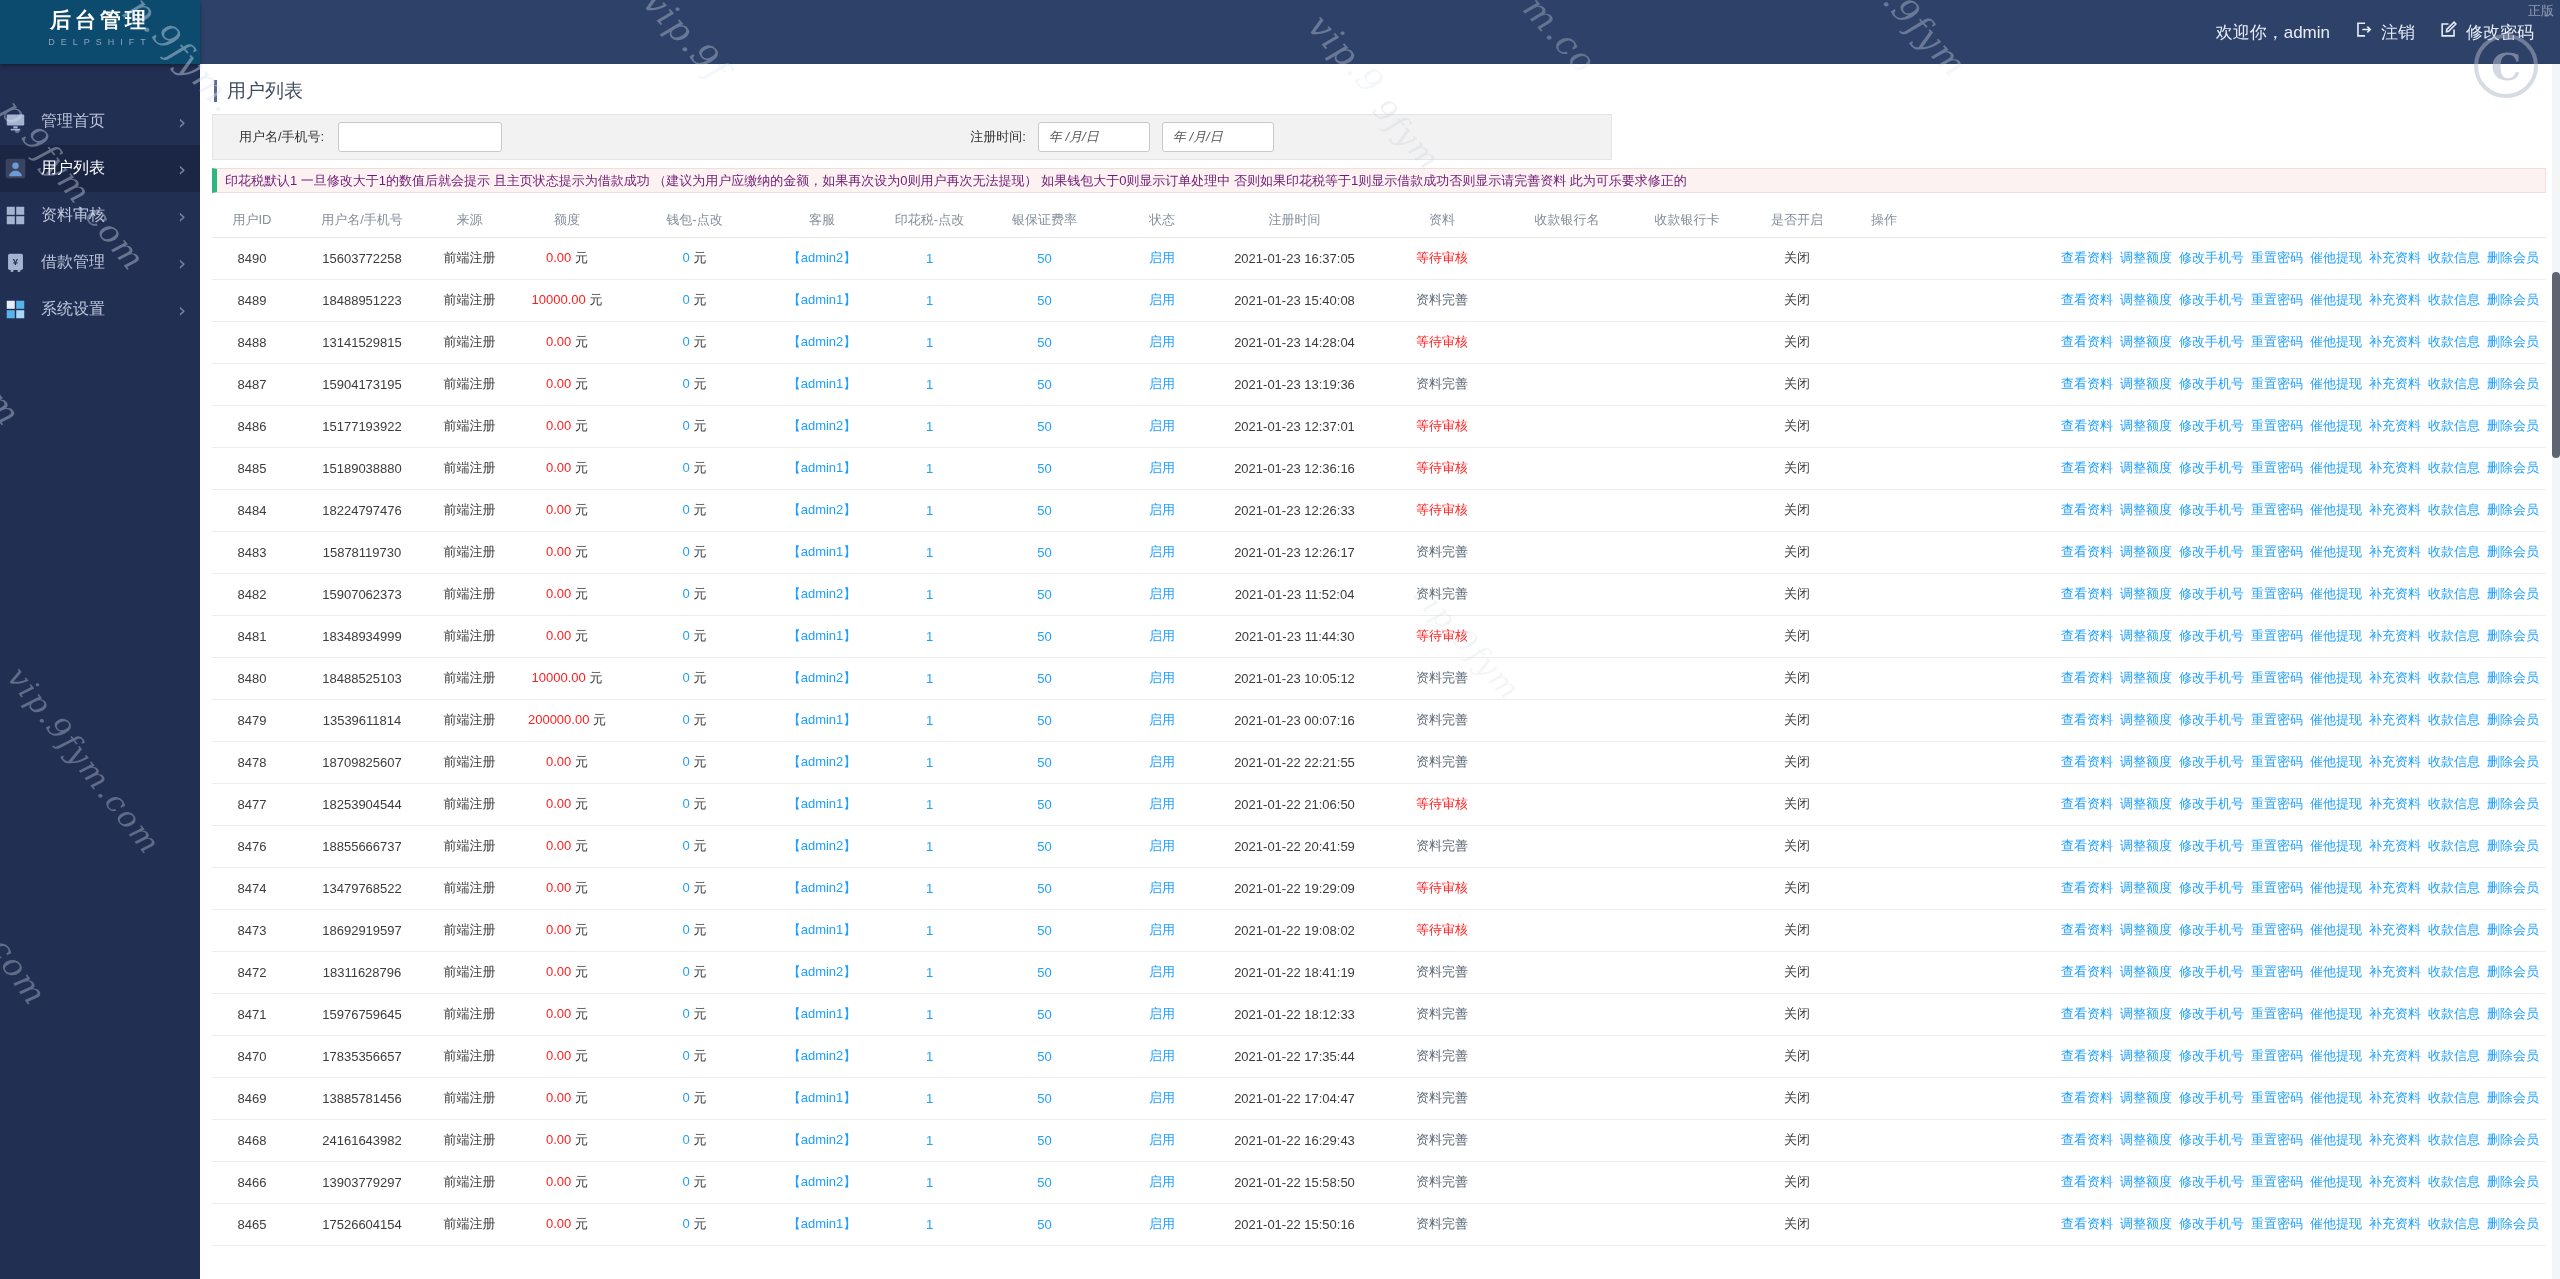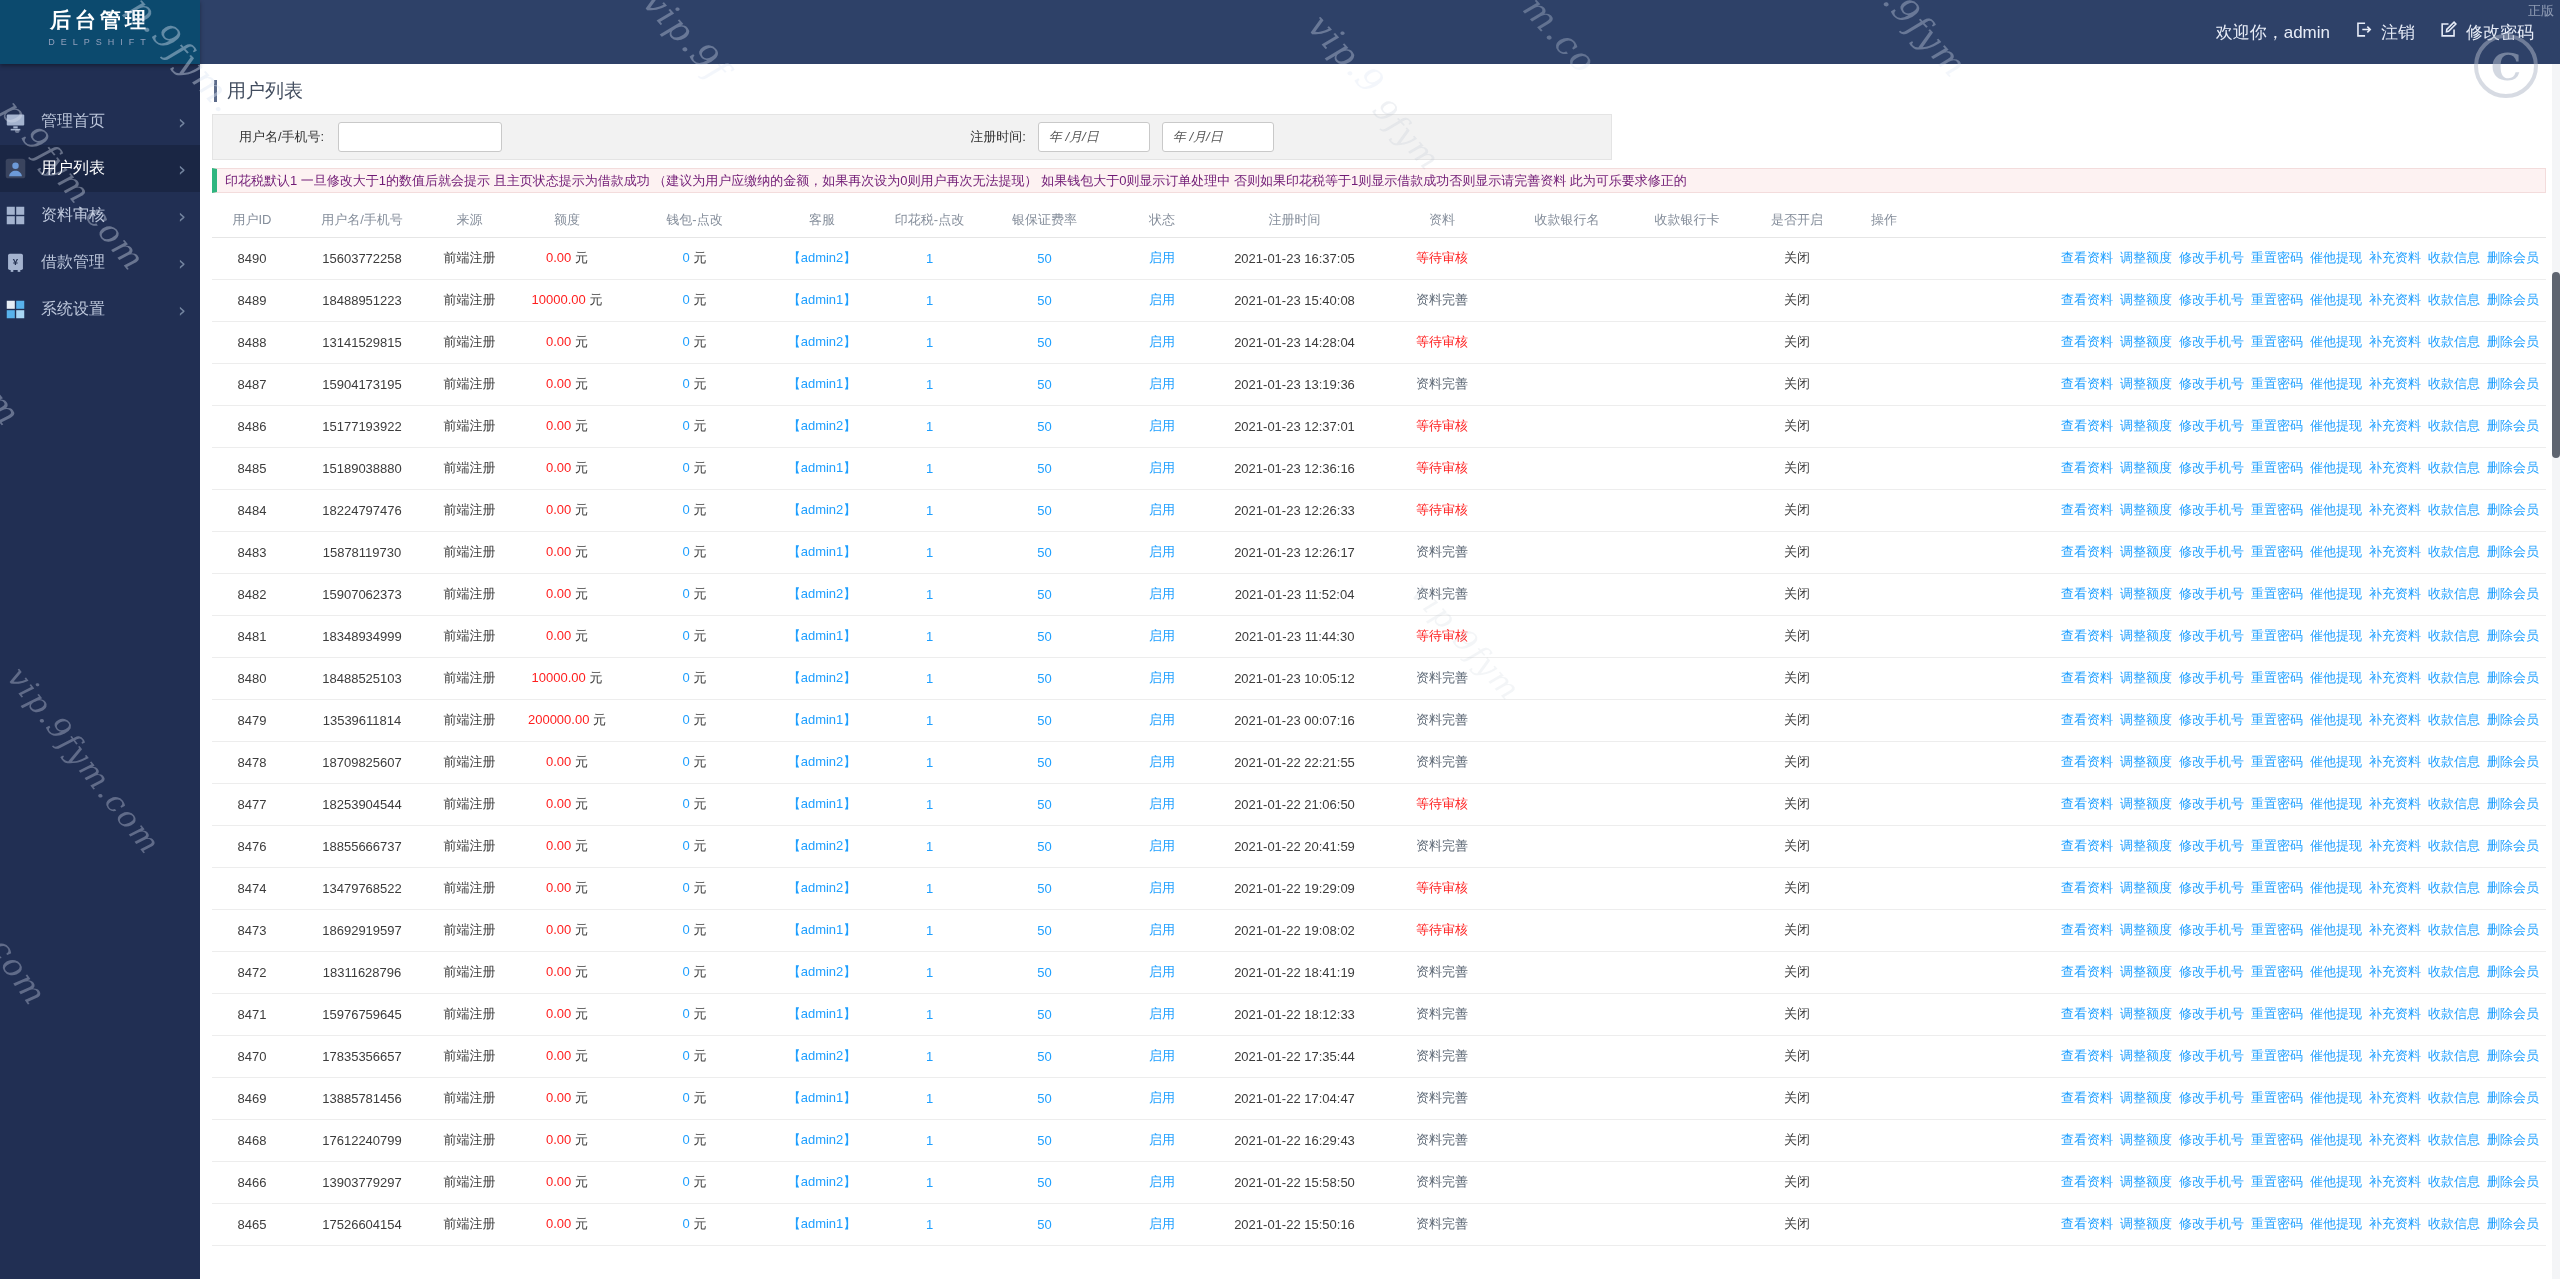--- a/index.html
+++ b/index.html
@@ -580,21 +580,21 @@
     <td><a class="lk">启用</a></td>
     <td>2021-01-22 17:04:47</td>
     <td><span class="t-muted">资料完善</span></td>
     <td></td>
     <td></td>
     <td><span class="t-dark">关闭</span></td>
     <td class="cell-ops"><a class="lk op">查看资料</a><a class="lk op">调整额度</a><a class="lk op">修改手机号</a><a class="lk op">重置密码</a><a class="lk op">催他提现</a><a class="lk op">补充资料</a><a class="lk op">收款信息</a><a class="lk op">删除会员</a></td>
   </tr>
           <tr>
     <td>8468</td>
-    <td>17612240799</td>
+    <td>24161643982</td>
     <td>前端注册</td>
     <td><span class="t-red">0.00</span><span> 元</span></td>
     <td><a class="lk">0</a><span> 元</span></td>
     <td><a class="lk">【admin2】</a></td>
     <td><a class="lk">1</a></td>
     <td><a class="lk">50</a></td>
     <td><a class="lk">启用</a></td>
     <td>2021-01-22 16:29:43</td>
     <td><span class="t-muted">资料完善</span></td>
     <td></td>

